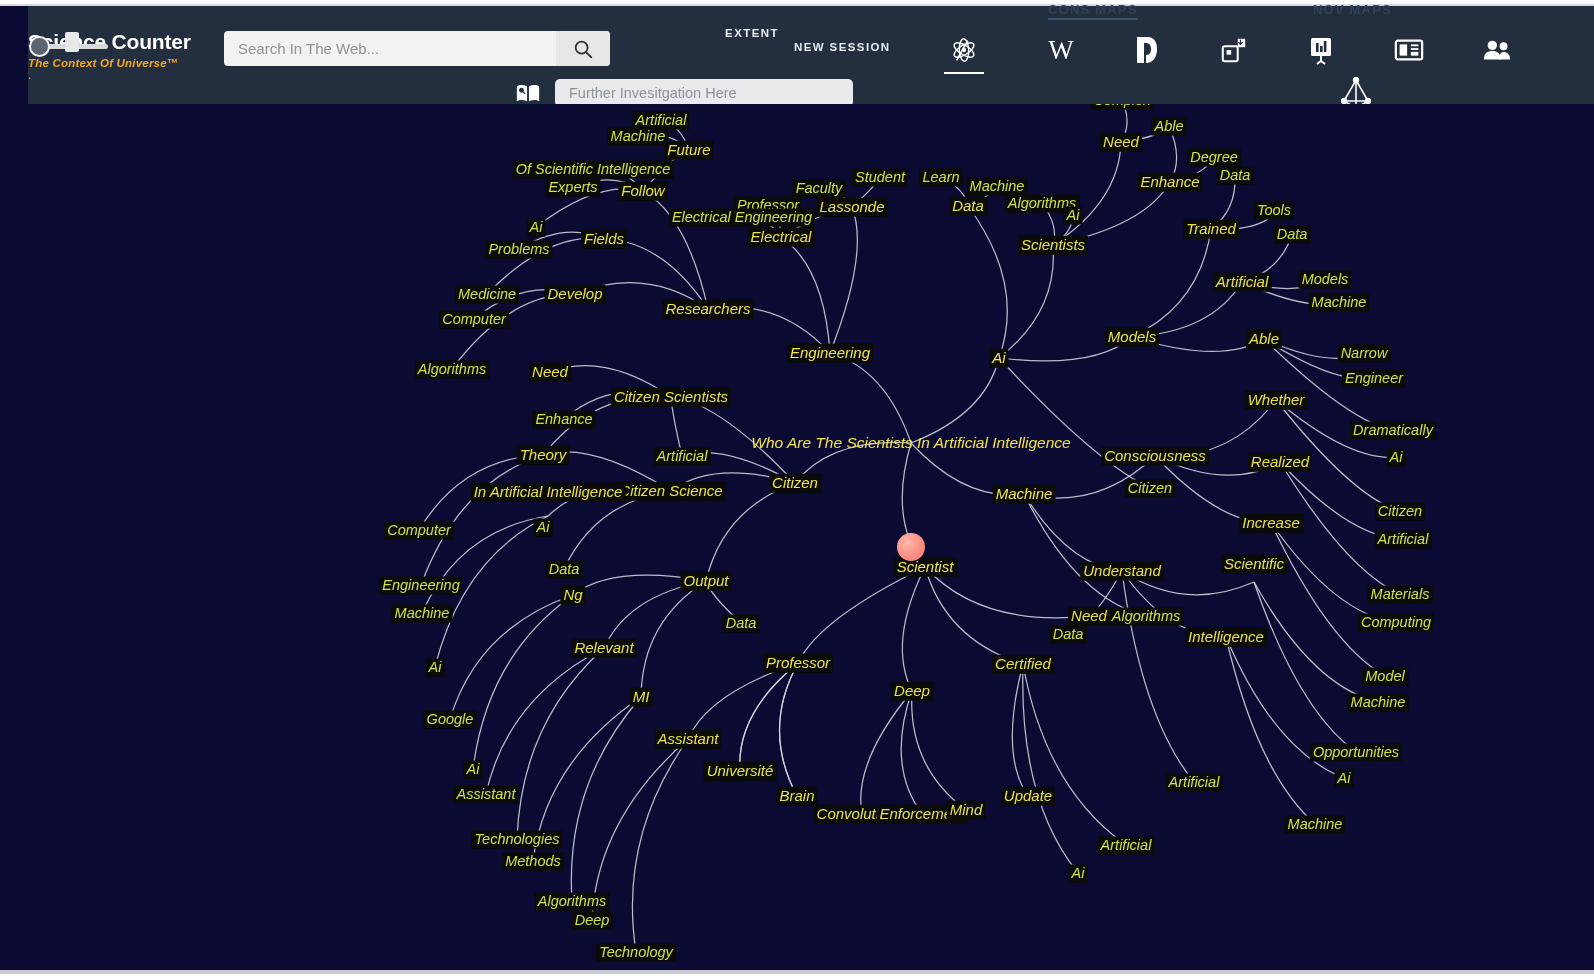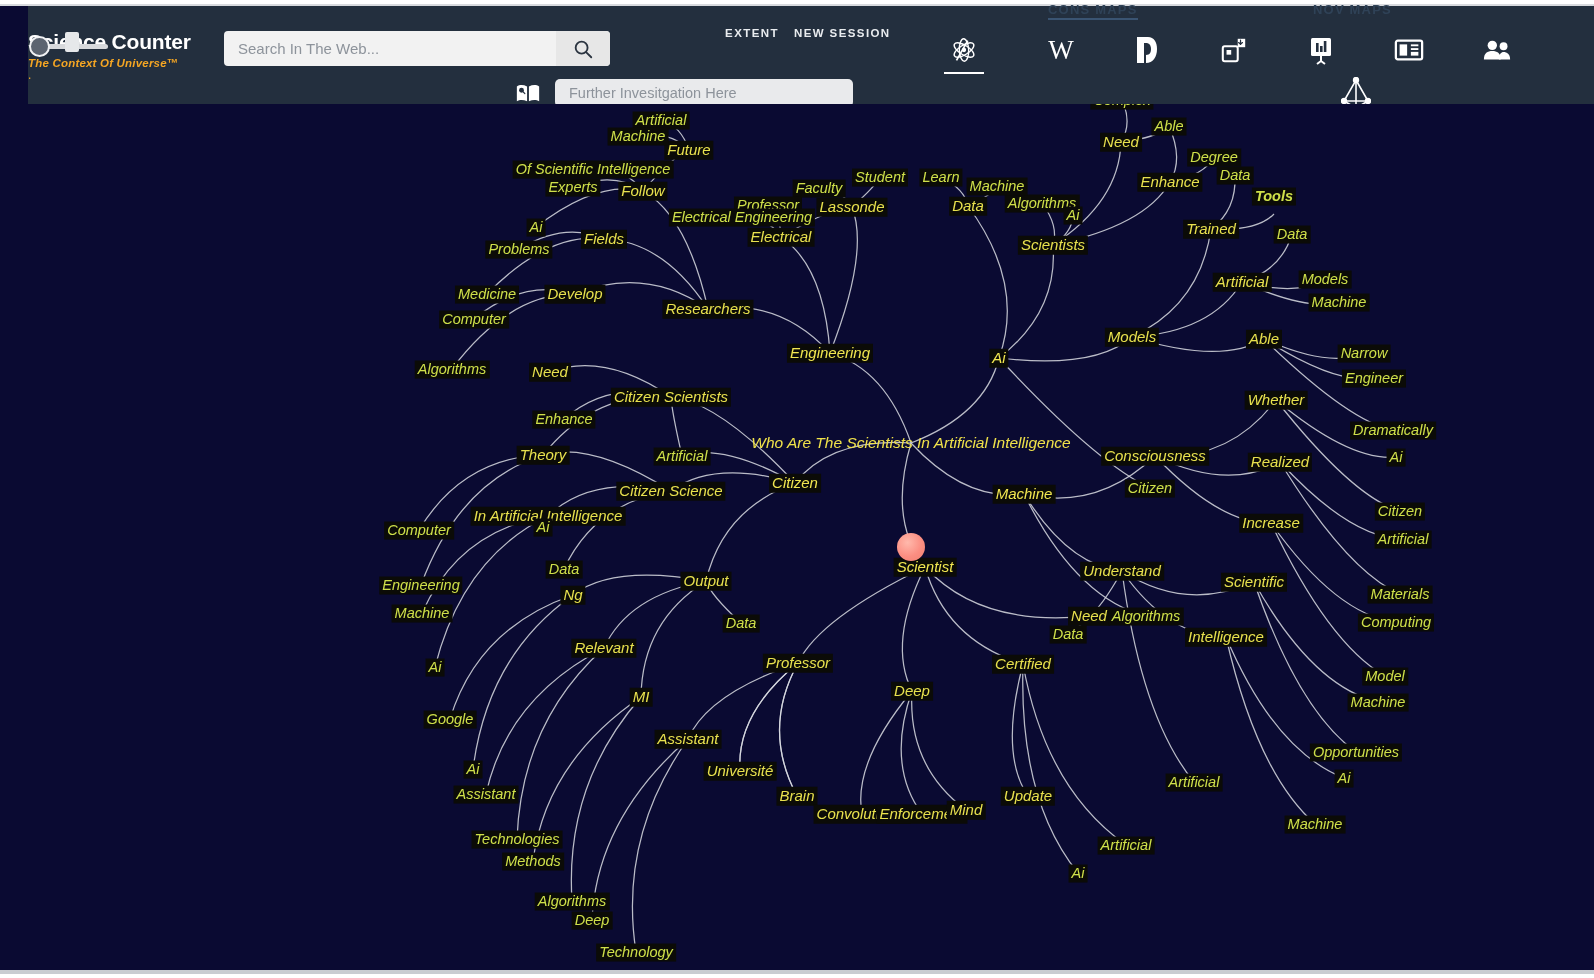--- a/index.html
+++ b/index.html
@@ -72,21 +72,21 @@
     position:absolute; left:9px; top:9px; width:70px; height:5px;
     background:#d7d9dc; border-radius:3px;
   }
   #extent-knob {
     position:absolute; left:0px; top:1px; width:21px; height:21px;
     border-radius:50%; background:#5c6470; border:2px solid #f0f1f3;
     cursor:pointer;
   }
 
   
-  #session-block { position:absolute; left:766px; top:21px; width:90px; }
+  #session-block { position:absolute; left:766px; top:35px; width:90px; }
   #session-label {
     font-size:11.5px; font-weight:700; letter-spacing:1.4px; color:#e9ecef;
     text-align:center; white-space:nowrap;
   }
   #session-toggle {
     position:absolute; left:37px; top:26px; width:14px; height:20px;
     background:#e6e8ea; border-radius:2px; cursor:pointer;
   }
 
   
@@ -401,21 +401,21 @@
         <div class="node lvl2" style="left: 852px; top: 103px;"><span class="lbl">Lassonde</span></div>
         <div class="node lvl2" style="left: 968px; top: 102px;"><span class="lbl">Data</span></div>
         <div class="node lvl2" style="left: 1053px; top: 141px;"><span class="lbl">Scientists</span></div>
         <div class="node lvl2" style="left: 1132px; top: 233px;"><span class="lbl">Models</span></div>
         <div class="node lvl2" style="left: 1155px; top: 352px;"><span class="lbl">Consciousness</span></div>
         <div class="node lvl2" style="left: 1122px; top: 467px;"><span class="lbl">Understand</span></div>
         <div class="node lvl2" style="left: 798px; top: 559px;"><span class="lbl">Professor</span></div>
         <div class="node lvl2" style="left: 912px; top: 587px;"><span class="lbl">Deep</span></div>
         <div class="node lvl2" style="left: 1023px; top: 560px;"><span class="lbl">Certified</span></div>
         <div class="node lvl2" style="left: 706px; top: 477px; text-decoration: underline;"><span class="lbl">Output</span></div>
-        <div class="node lvl2" style="left: 548px; top: 412px;"><span class="lbl">In Artificial Intelligence</span></div>
+        <div class="node lvl2" style="left: 548px; top: 388px;"><span class="lbl">In Artificial Intelligence</span></div>
         <div class="node lvl2" style="left: 543px; top: 351px;"><span class="lbl">Theory</span></div>
         <div class="node lvl2" style="left: 575px; top: 190px;"><span class="lbl">Develop</span></div>
         <div class="node lvl2" style="left: 604px; top: 135px;"><span class="lbl">Fields</span></div>
         <div class="node lvl2" style="left: 643px; top: 87px;"><span class="lbl">Follow</span></div>
         <div class="node lvl2" style="left: 689px; top: 46px;"><span class="lbl">Future</span></div>
         <div class="node lvl2" style="left: 573px; top: 491px;"><span class="lbl">Ng</span></div>
         <div class="node lvl2" style="left: 604px; top: 544px;"><span class="lbl">Relevant</span></div>
         <div class="node lvl2" style="left: 641px; top: 593px;"><span class="lbl">MI</span></div>
         <div class="node lvl2" style="left: 688px; top: 635px;"><span class="lbl">Assistant</span></div>
         <div class="node lvl2" style="left: 740px; top: 667px;"><span class="lbl">Université</span></div>
@@ -424,33 +424,33 @@
         <div class="node lvl2" style="left: 922px; top: 710px;"><span class="lbl">Enforcement</span></div>
         <div class="node lvl2" style="left: 966px; top: 706px;"><span class="lbl">Mind</span></div>
         <div class="node lvl2" style="left: 1028px; top: 692px;"><span class="lbl">Update</span></div>
         <div class="node lvl2" style="left: 1170px; top: 78px;"><span class="lbl">Enhance</span></div>
         <div class="node lvl2" style="left: 1211px; top: 125px;"><span class="lbl">Trained</span></div>
         <div class="node lvl2" style="left: 1242px; top: 178px;"><span class="lbl">Artificial</span></div>
         <div class="node lvl2" style="left: 1264px; top: 235px;"><span class="lbl">Able</span></div>
         <div class="node lvl2" style="left: 1276px; top: 296px;"><span class="lbl">Whether</span></div>
         <div class="node lvl2" style="left: 1280px; top: 358px;"><span class="lbl">Realized</span></div>
         <div class="node lvl2" style="left: 1271px; top: 419px;"><span class="lbl">Increase</span></div>
-        <div class="node lvl2" style="left: 1254px; top: 478px;"><span class="lbl">Scientific</span></div>
+        <div class="node lvl2" style="left: 1254px; top: 460px;"><span class="lbl">Scientific</span></div>
         <div class="node lvl2" style="left: 1226px; top: 533px;"><span class="lbl">Intelligence</span></div>
         <div class="node lvl2" style="left: 1121px; top: 38px;"><span class="lbl">Need</span></div>
         <div class="node lvl2" style="left: 550px; top: 268px;"><span class="lbl">Need</span></div>
         <div class="node lvl2" style="left: 1089px; top: 512px;"><span class="lbl">Need</span></div>
         <div class="node lvl3" style="left: 741px; top: 519px;"><span class="lbl">Data</span></div>
         <div class="node lvl3" style="left: 564px; top: 465px;"><span class="lbl">Data</span></div>
         <div class="node lvl3" style="left: 1068px; top: 530px;"><span class="lbl">Data</span></div>
         <div class="node lvl3" style="left: 1122px; top: -4px;"><span class="lbl">Complex</span></div>
         <div class="node lvl3" style="left: 1169px; top: 22px;"><span class="lbl">Able</span></div>
         <div class="node lvl3" style="left: 1214px; top: 53px;"><span class="lbl">Degree</span></div>
         <div class="node lvl3" style="left: 1235px; top: 71px;"><span class="lbl">Data</span></div>
-        <div class="node lvl3" style="left: 1274px; top: 92px; font-weight: bold;"><span class="lbl">Tools</span></div>
+        <div class="node lvl3" style="left: 1274px; top: 106px;"><span class="lbl">Tools</span></div>
         <div class="node lvl3" style="left: 1292px; top: 130px;"><span class="lbl">Data</span></div>
         <div class="node lvl3" style="left: 1325px; top: 175px;"><span class="lbl">Models</span></div>
         <div class="node lvl3" style="left: 1339px; top: 198px;"><span class="lbl">Machine</span></div>
         <div class="node lvl3" style="left: 1364px; top: 249px;"><span class="lbl">Narrow</span></div>
         <div class="node lvl3" style="left: 1374px; top: 274px;"><span class="lbl">Engineer</span></div>
         <div class="node lvl3" style="left: 1393px; top: 326px;"><span class="lbl">Dramatically</span></div>
         <div class="node lvl3" style="left: 1396px; top: 353px;"><span class="lbl">Ai</span></div>
         <div class="node lvl3" style="left: 1400px; top: 407px;"><span class="lbl">Citizen</span></div>
         <div class="node lvl3" style="left: 1403px; top: 435px;"><span class="lbl">Artificial</span></div>
         <div class="node lvl3" style="left: 1400px; top: 490px;"><span class="lbl">Materials</span></div>

